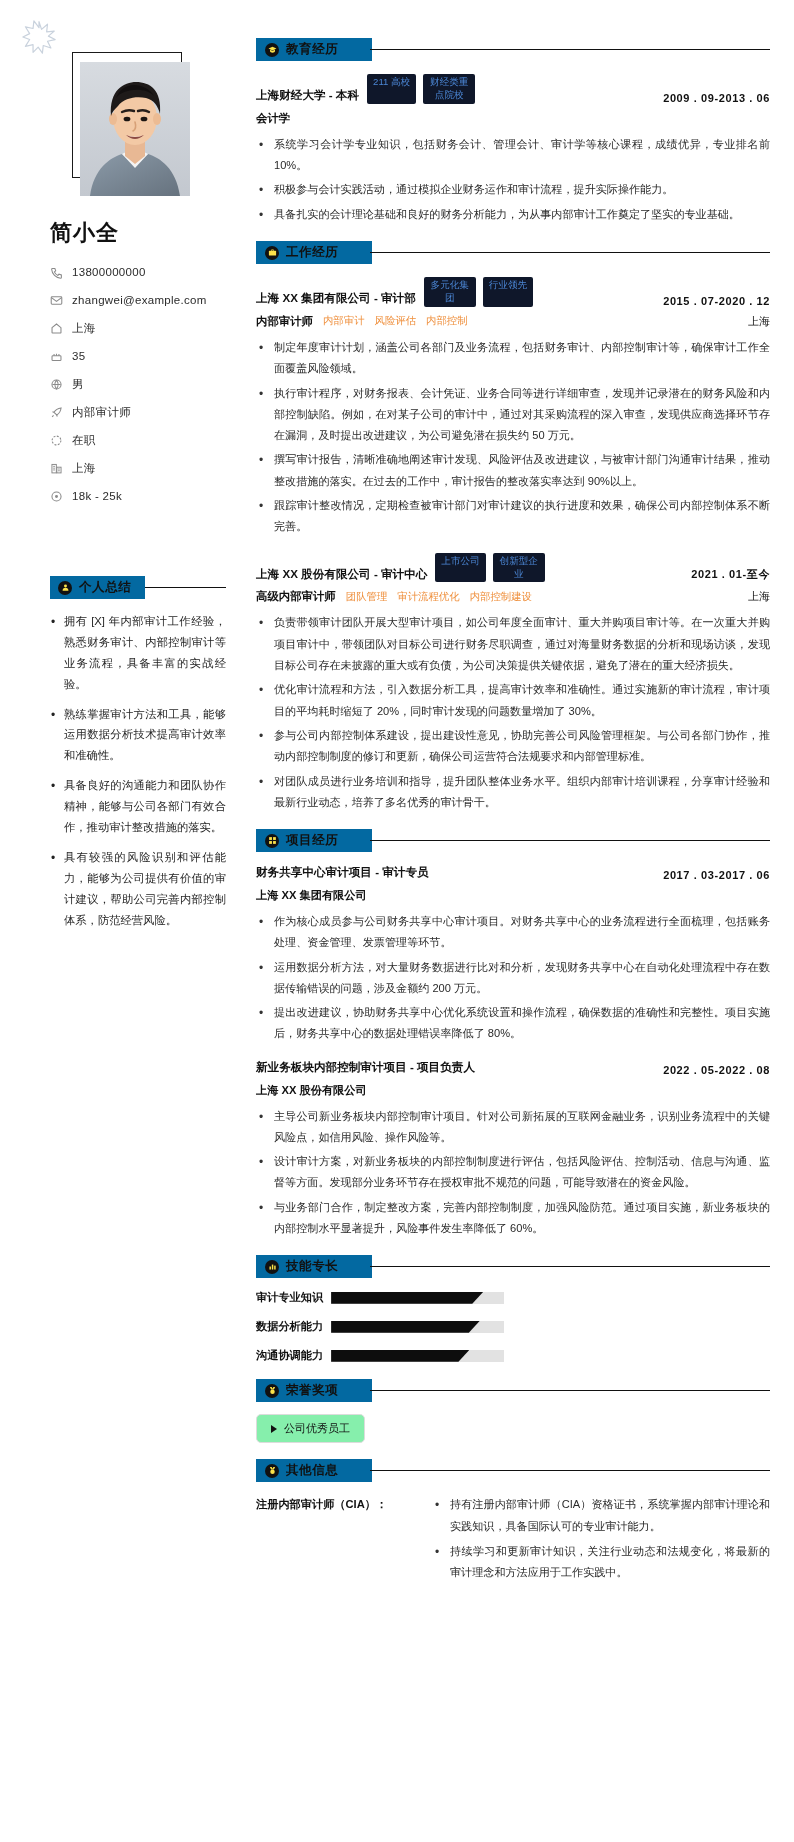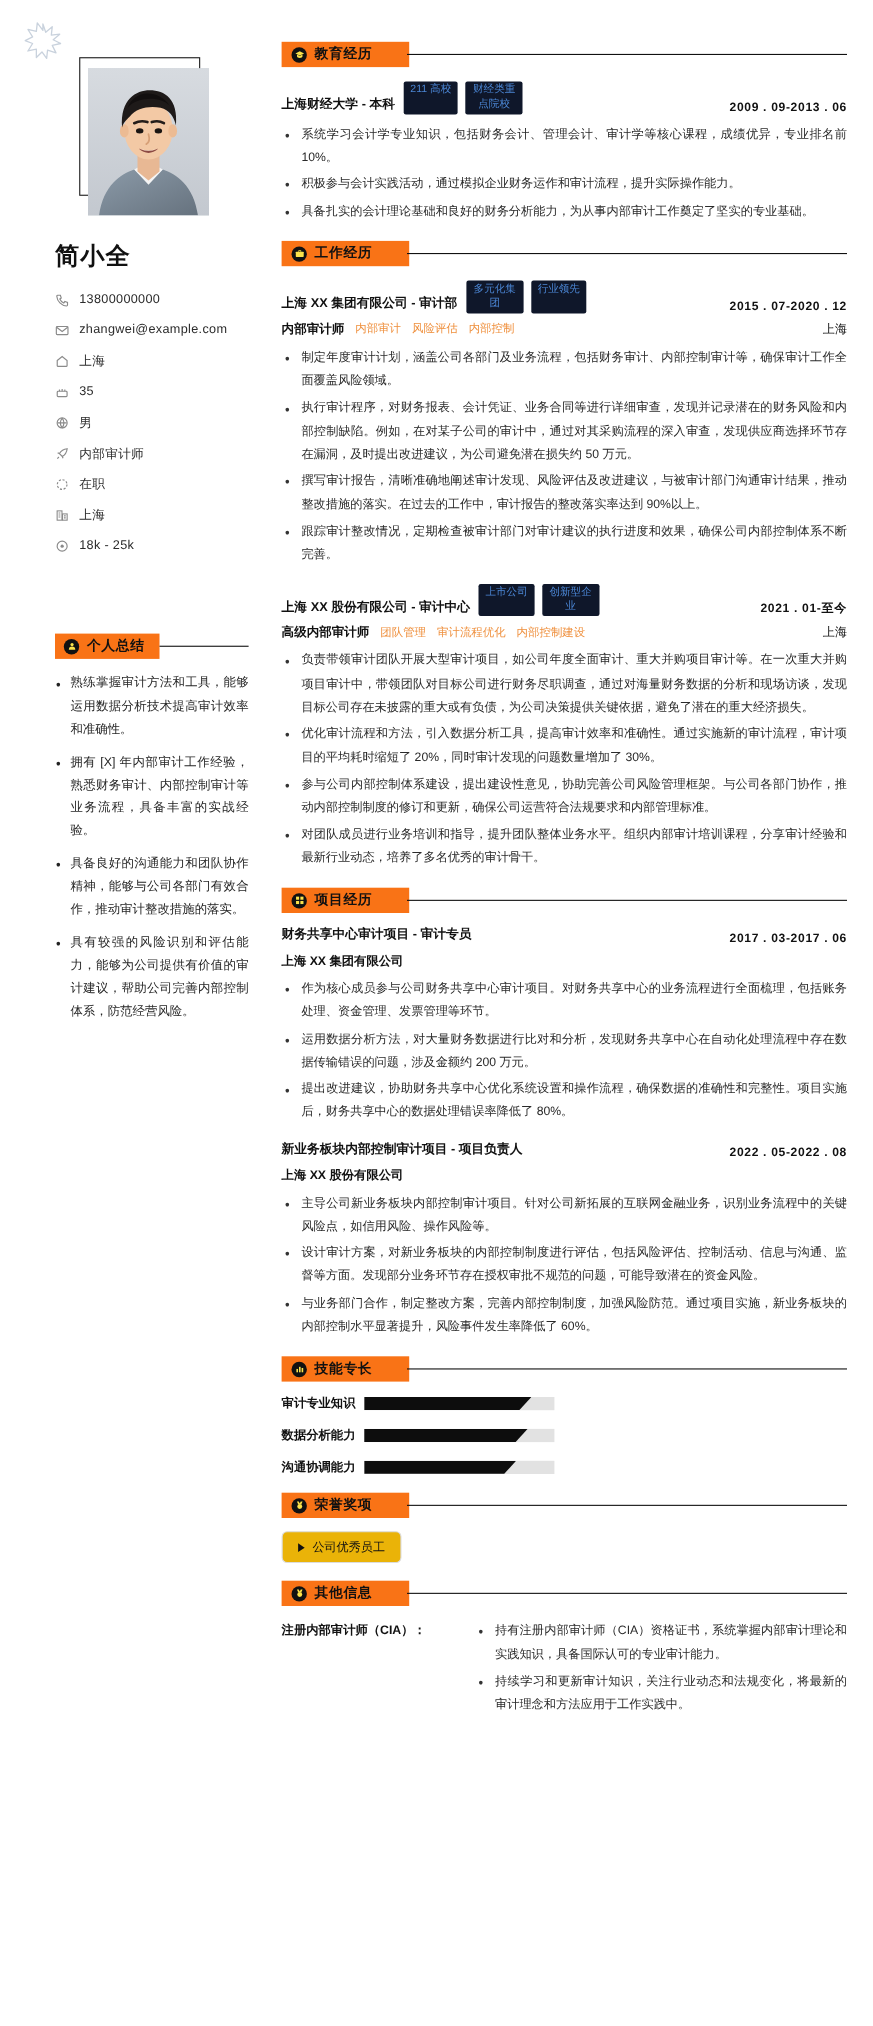--- a/index.html
+++ b/index.html
@@ -86,21 +86,21 @@
   
   .sec-head {
     display: flex;
     align-items: center;
     margin-bottom: 12px;
   }
   .sec-head .chip {
     display: inline-flex;
     align-items: center;
     gap: 7px;
-    background: #f97316;
+    background: #0369a1;
     padding: 4px 14px 4px 8px;
     height: 23px;
   }
   .sec-head .bullet-ico {
     width: 14px; height: 14px;
     border-radius: 50%;
     background: #111;
     color: #fbe24b;
     display: flex; align-items: center; justify-content: center;
     font-size: 8px; line-height: 1;
@@ -249,21 +249,21 @@
   .honor-row { display: flex; gap: 10px; margin-top: 4px; }
   .honor-pill {
     display: inline-flex;
     align-items: center;
     gap: 7px;
     border: 1px solid #dcdcdc;
     border-radius: 5px;
     padding: 6px 14px;
     font-size: 11px;
     color: #111;
-    background: #eab308;
+    background: #86efac;
   }
   .honor-pill .tri {
     width: 0; height: 0;
     border-left: 6px solid #111;
     border-top: 4px solid transparent;
     border-bottom: 4px solid transparent;
   }
 
   
   .other-row { display: flex; gap: 4px; margin-top: 2px; }
@@ -429,22 +429,22 @@
             <svg viewBox="0 0 16 16" fill="#fbe24b">
                 <circle cx="8" cy="5.2" r="2.6"></circle>
                 <path d="M2.8 13.6 a5.2 5.2 0 0 1 10.4 0 z"></path>
               </svg>
           </span>
           <span class="sec-title">个人总结</span>
         </span>
         <span class="rule"></span>
       </div>
       <div class="side-list">
+        <div class="side-li">拥有 [X] 年内部审计工作经验，熟悉财务审计、内部控制审计等业务流程，具备丰富的实战经验。</div>
         <div class="side-li">熟练掌握审计方法和工具，能够运用数据分析技术提高审计效率和准确性。</div>
-        <div class="side-li">拥有 [X] 年内部审计工作经验，熟悉财务审计、内部控制审计等业务流程，具备丰富的实战经验。</div>
         <div class="side-li">具备良好的沟通能力和团队协作精神，能够与公司各部门有效合作，推动审计整改措施的落实。</div>
         <div class="side-li">具有较强的风险识别和评估能力，能够为公司提供有价值的审计建议，帮助公司完善内部控制体系，防范经营风险。</div>
       </div>
     </section>
   </aside>
 
   <main class="main">
 
     <section class="block">
       <div class="sec-head">
@@ -462,20 +462,21 @@
 
       <div class="entry">
         <div class="entry-top">
           <span class="entry-org">上海财经大学 - 本科</span>
           <span class="tagset">
             <span class="tag blue">211 高校</span>
             <span class="tag blue">财经类重点院校</span>
           </span>
           <span class="entry-date">2009 . 09-2013 . 06</span>
         </div>
+        <div class="entry-major">会计学</div>
         <ul class="dots">
           <li>系统学习会计学专业知识，包括财务会计、管理会计、审计学等核心课程，成绩优异，专业排名前 10%。</li>
           <li>积极参与会计实践活动，通过模拟企业财务运作和审计流程，提升实际操作能力。</li>
           <li>具备扎实的会计理论基础和良好的财务分析能力，为从事内部审计工作奠定了坚实的专业基础。</li>
         </ul>
       </div>
     </section>
 
     <section class="block">
       <div class="sec-head">

